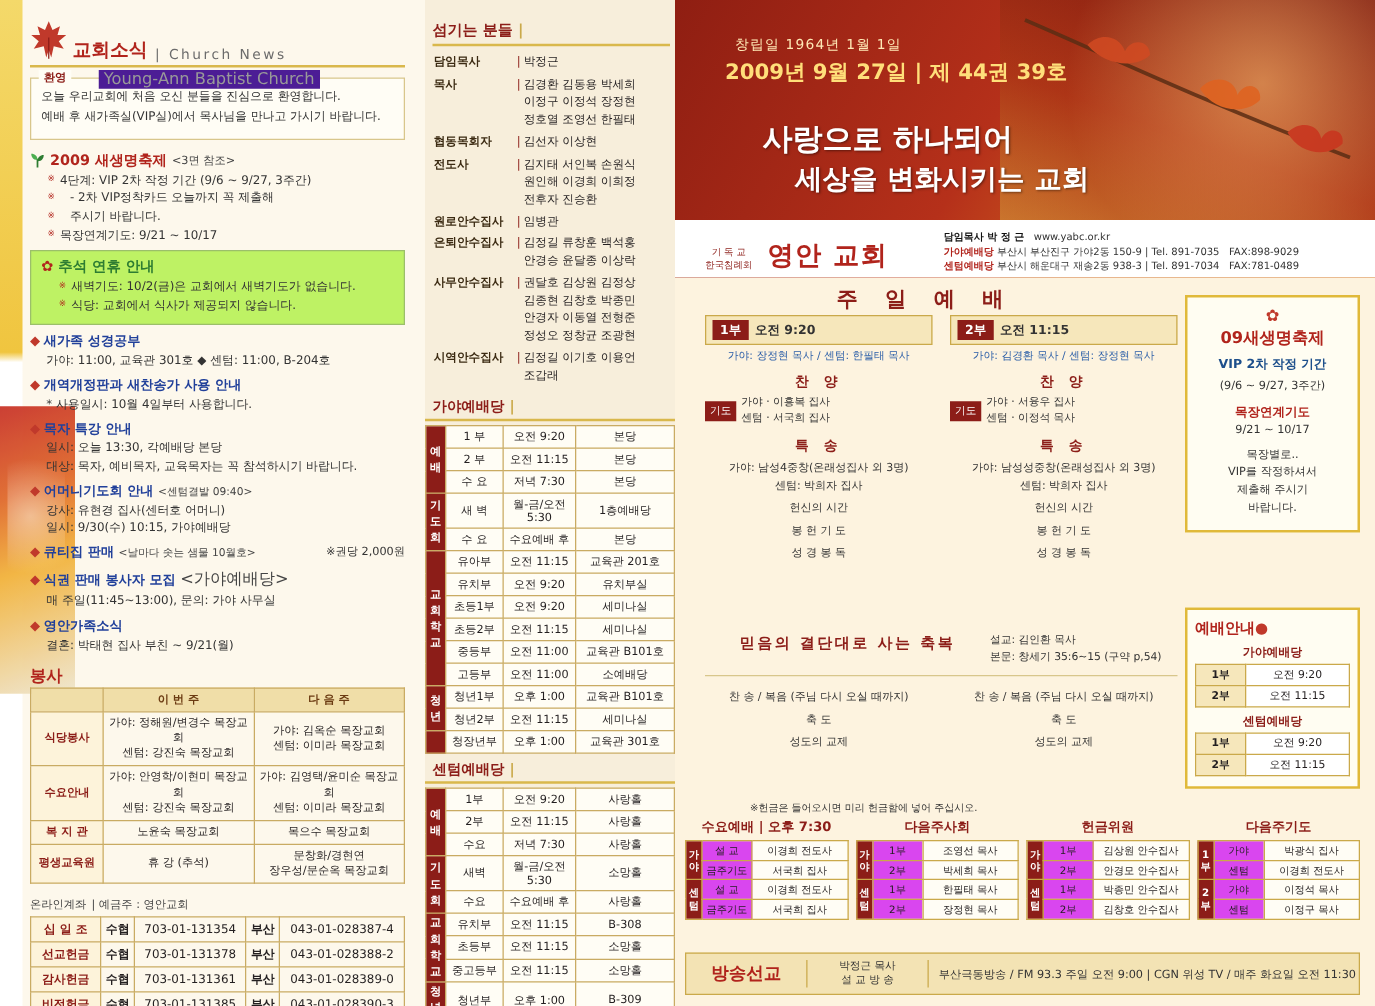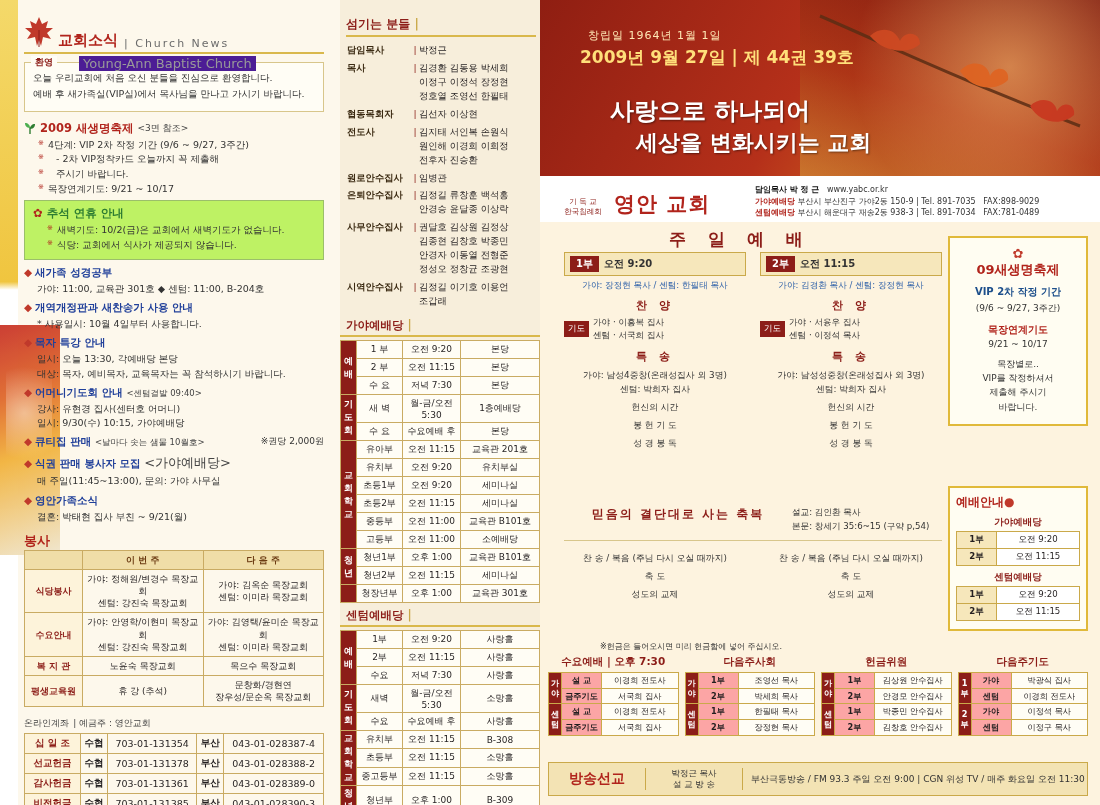--- a/index.html
+++ b/index.html
@@ -142,21 +142,21 @@
   table.mini td.k { width:40px; background:#f6e7bb; font-weight:bold;}
 
   
   .btm { position:absolute; left:548px; top:655px; width:540px; }
   .btmgrid { display:flex; gap:6px; }
   .bcol { flex:1; }
   .bcol h4 { margin:0 0 3px; font-size:10.5px; font-weight:bold; color:#8c1d18; text-align:center;}
   table.b { width:100%; border-collapse:collapse; font-size:8.2px;}
   table.b td { border:1px solid #caa94a; padding:2px 1px; text-align:center; background:#fffdf5; line-height:1.3;}
   table.b td.side { width:13px; background:#8c1d18; color:#fff; font-weight:bold; padding:1px;}
-  table.b td.k { width:40px; background:#fca5a5; font-weight:bold;}
+  table.b td.k { width:40px; background:#d946ef; font-weight:normal;}
 
   .offerings-note { position:absolute; left:600px; top:641px; font-size:8px; color:#333; }
 
   
   .bcast { position:absolute; left:548px; top:762px; width:540px; height:34px; background:#f3e3b4; border:1px solid #caa94a; display:flex; align-items:center;}
   .bcast .b1 { width:96px; text-align:center; font-size:14px; font-weight:bold; color:#b1241c;}
   .bcast .b2 { width:98px; font-size:8.5px; line-height:1.35; color:#333; border-left:1px solid #caa94a; border-right:1px solid #caa94a; padding:0 4px; text-align:center;}
   .bcast .b3 { flex:1; font-size:9px; color:#333; padding-left:8px;}
 </style>
 </head>

